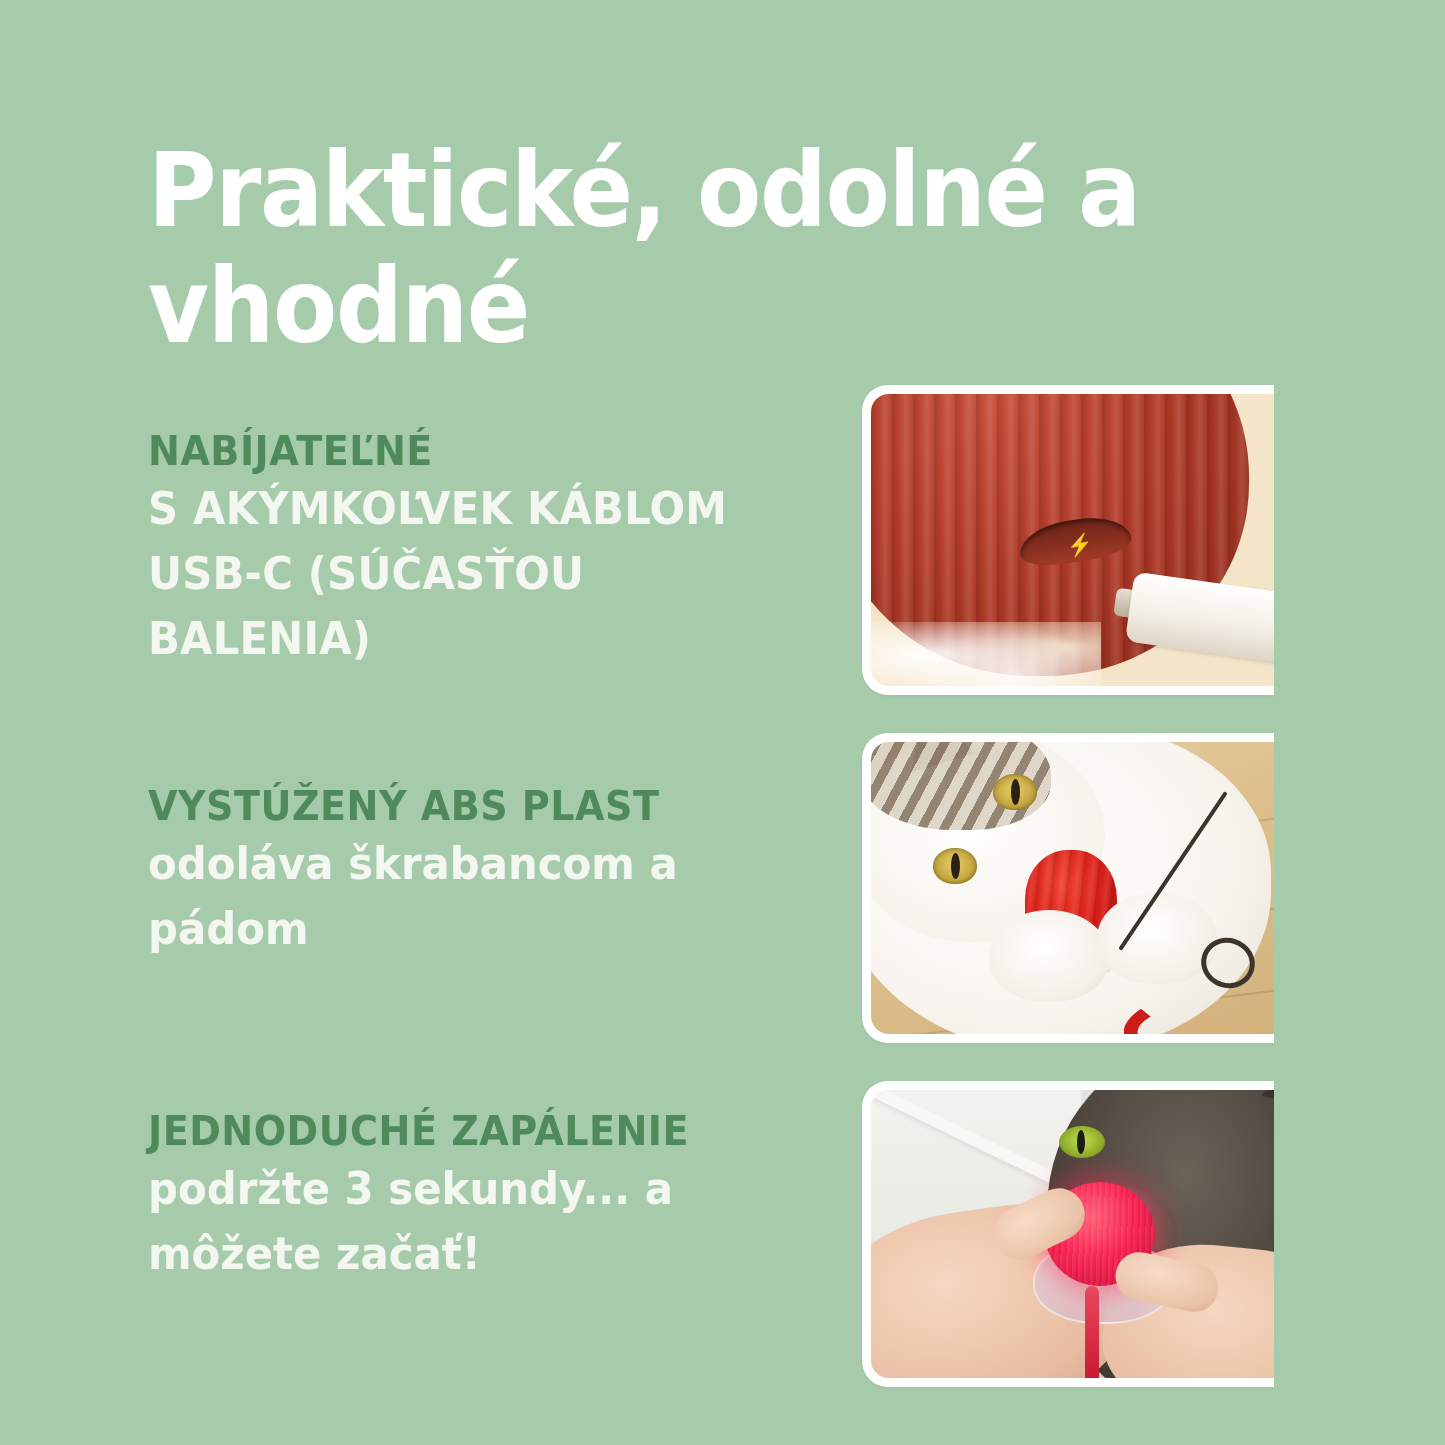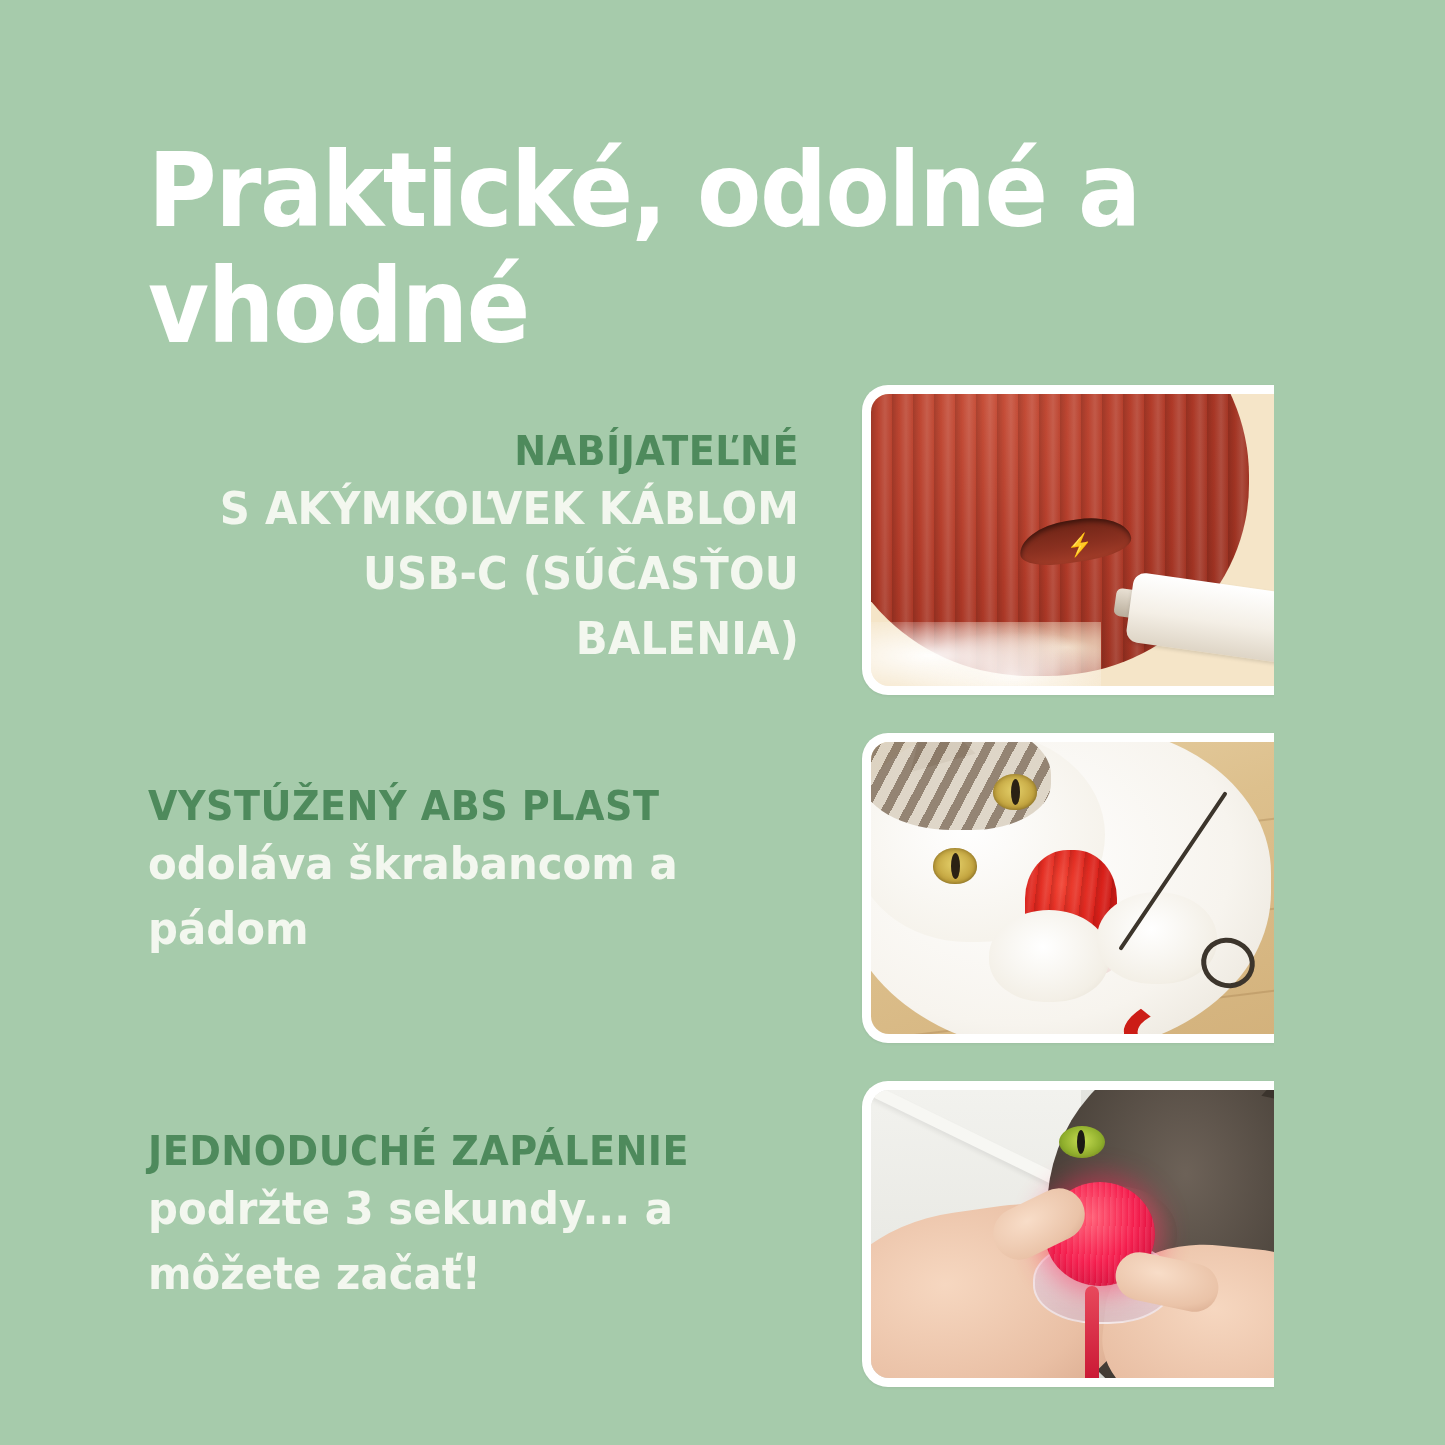--- a/index.html
+++ b/index.html
@@ -60,23 +60,23 @@
     font-weight: 700;
     font-size: 45px;
     line-height: 1.44;
     letter-spacing: 0.2px;
     font-family: "DejaVu Sans", sans-serif;
     transform: scaleX(0.93);
     transform-origin: left center;
   }
   .feature-body.tight { letter-spacing: 0px; }
 
-  #feature-1 { position: absolute; top: 0; left: 0; width: 700px; text-align: right; }
+  #feature-1 { position: absolute; top: 0; left: 0; width: 700px; }
   #feature-2 { position: absolute; top: 355px; left: 0; width: 700px; }
-  #feature-3 { position: absolute; top: 700px; left: 0; width: 740px; }
+  #feature-3 { position: absolute; top: 680px; left: 0; width: 740px; }
 
   
   .card {
     position: absolute;
     left: 862px;
     width: 496px;
     background: #ffffff;
     border-radius: 26px;
     padding: 9px;
     box-sizing: border-box;

